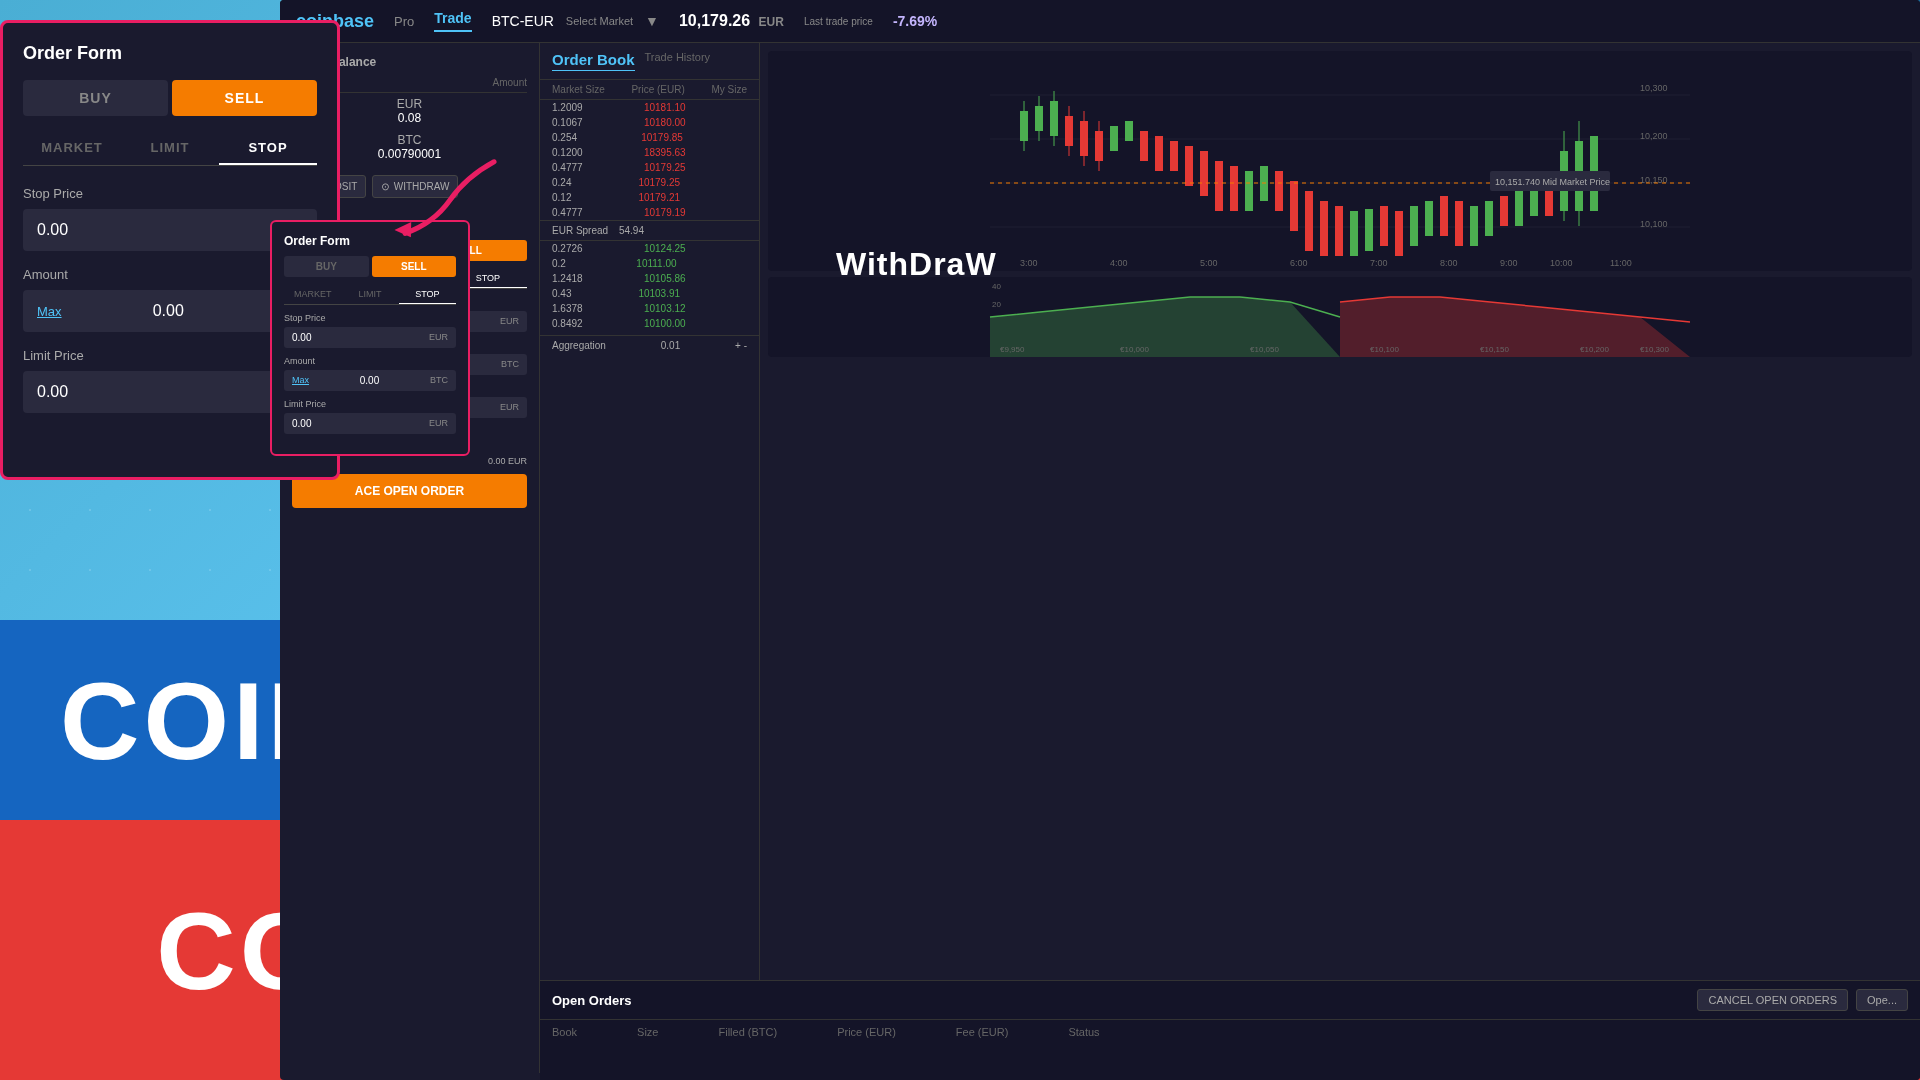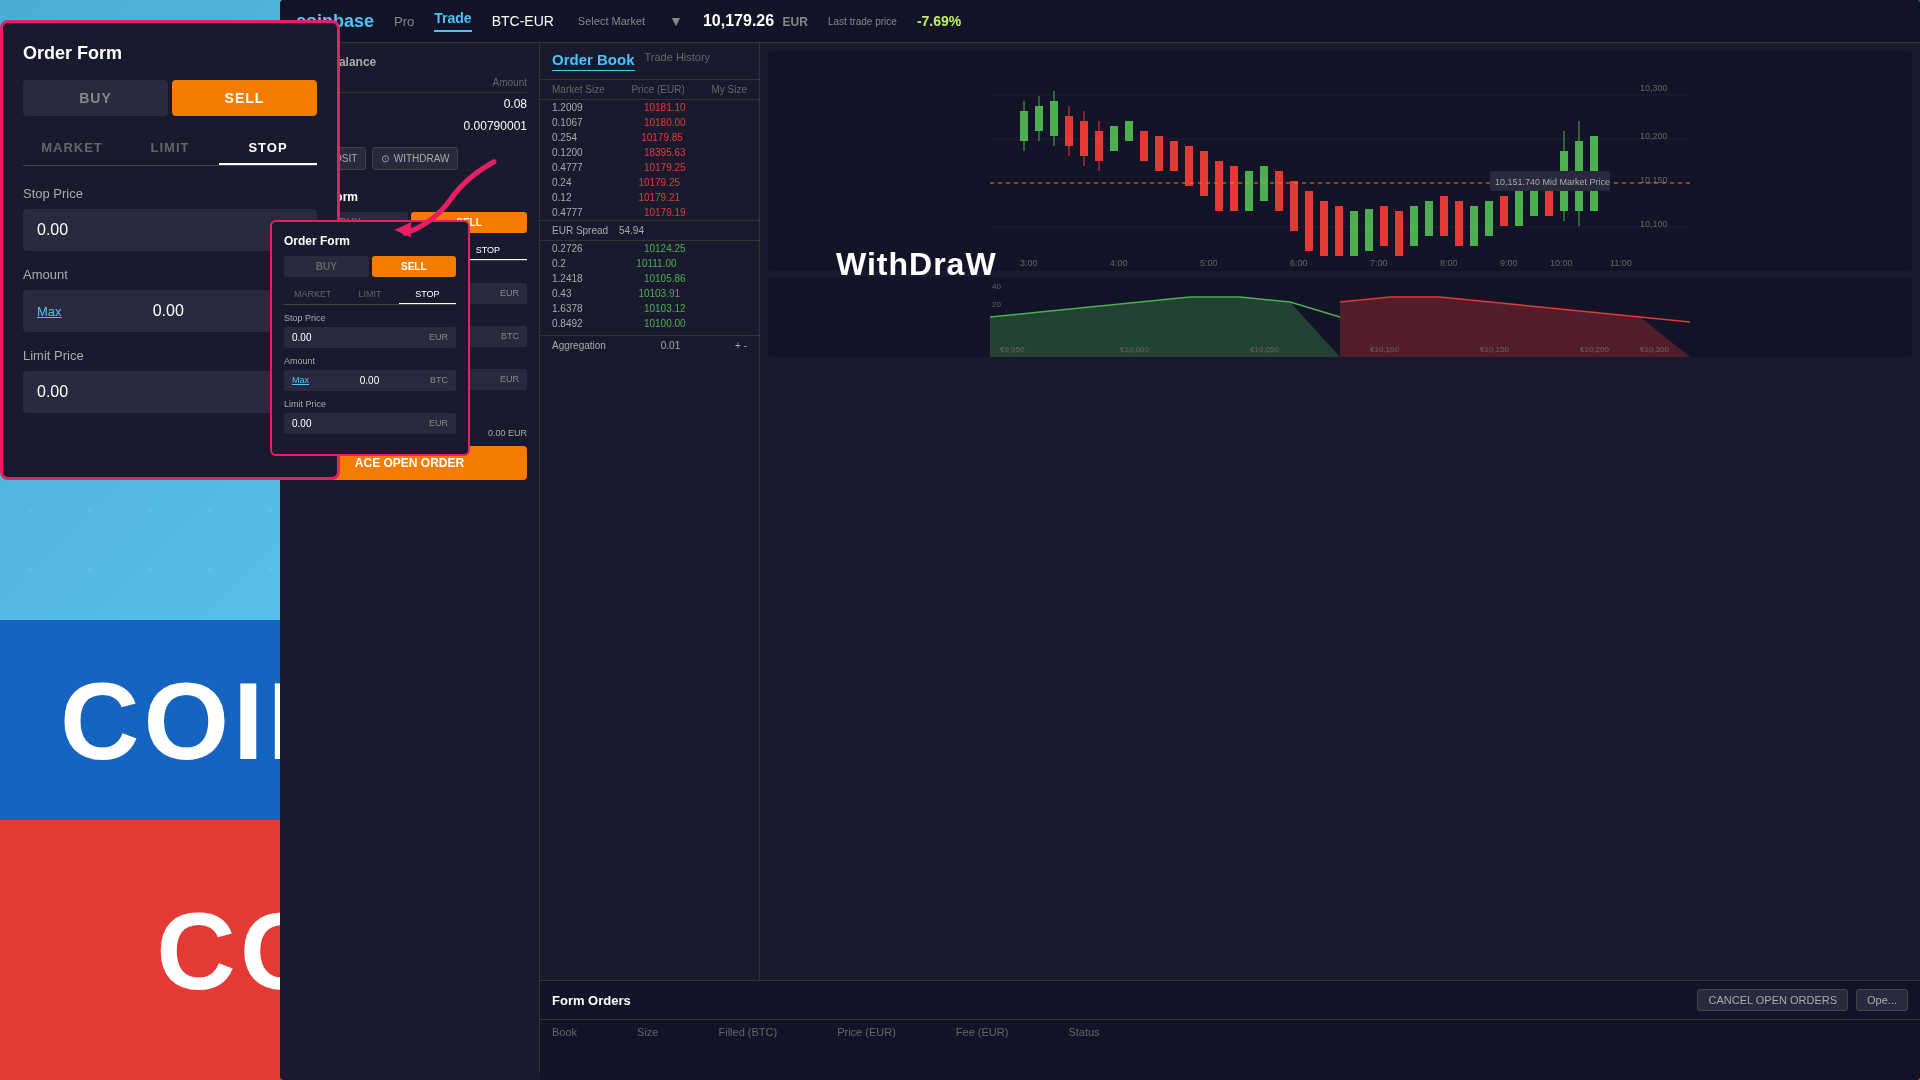--- a/index.html
+++ b/index.html
@@ -258,33 +258,33 @@
       color: #4fc3f7;
       font-size: 14px;
       font-weight: 600;
       border-bottom: 2px solid #4fc3f7;
       padding-bottom: 4px;
     }
 
     .cb-pair {
       display: flex;
       align-items: center;
-      gap: 24px;
+      gap: 12px;
       color: #fff;
       font-size: 14px;
     }
 
     .cb-price {
       color: #ffffff;
       font-size: 16px;
       font-weight: 700;
     }
 
     .cb-change {
-      color: #bef264;
+      color: #c4b5fd;
       font-size: 14px;
       font-weight: 600;
     }
 
     .cb-body {
       display: flex;
       height: calc(100% - 50px);
     }
 
     .cb-left-panel {
@@ -300,20 +300,21 @@
       margin-bottom: 8px;
       font-weight: 600;
     }
 
     .cb-wallet-row {
       display: flex;
       justify-content: space-between;
       align-items: center;
       padding: 4px 0;
       font-size: 12px;
+      flex-direction: column;
     }
 
     .cb-wallet-asset {
       color: #aaa;
     }
 
     .cb-wallet-amount {
       color: #ffffff;
     }
 
@@ -968,21 +969,21 @@
 
           <text x="2" y="12" fill="#666" font-size="8">40</text>
           <text x="2" y="30" fill="#666" font-size="8">20</text>
         </svg>
       </div>
     </div>
   </div>
 
   <div class="cb-open-orders">
     <div class="cb-oo-header">
-      <span class="cb-oo-title">Form Orders</span>
+      <span class="cb-oo-title">Open Orders</span>
       <div style="display:flex; gap:8px;">
         <button class="cb-oo-cancel-btn">CANCEL OPEN ORDERS</button>
         <button class="cb-oo-cancel-btn">Ope...</button>
       </div>
     </div>
     <div class="cb-oo-cols">
       <span class="cb-oo-col">Book</span>
       <span class="cb-oo-col">Size</span>
       <span class="cb-oo-col">Filled (BTC)</span>
       <span class="cb-oo-col">Price (EUR)</span>

